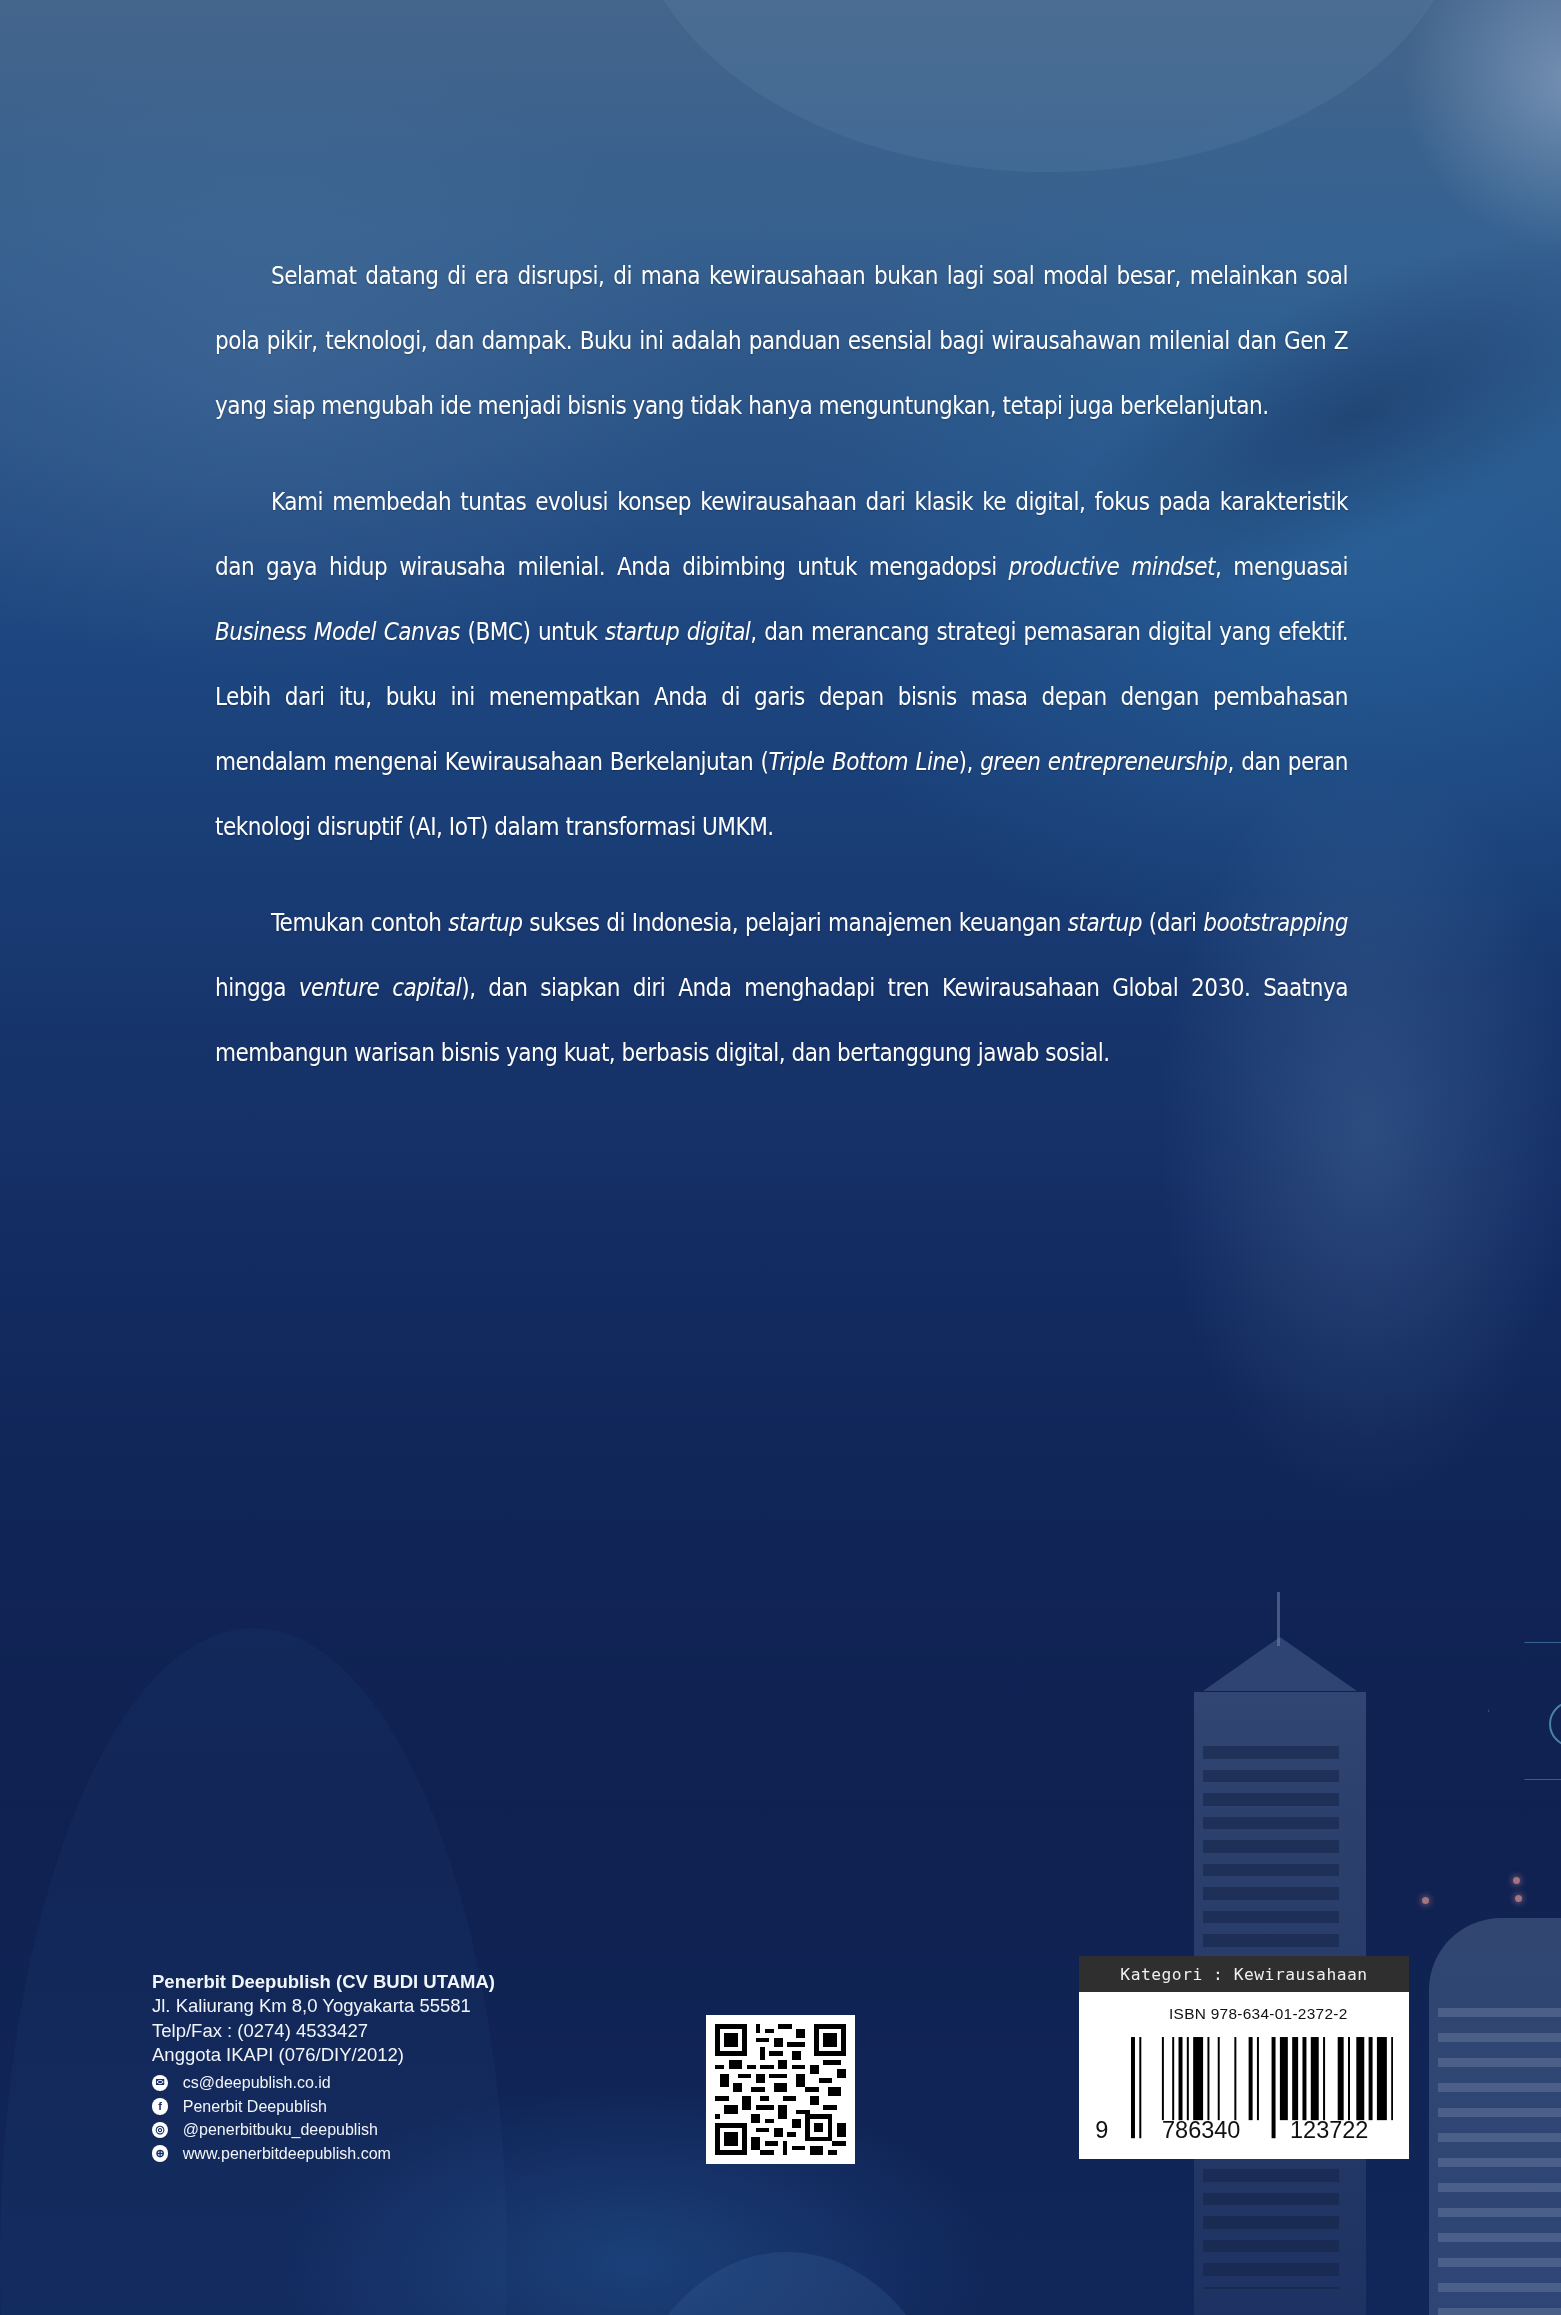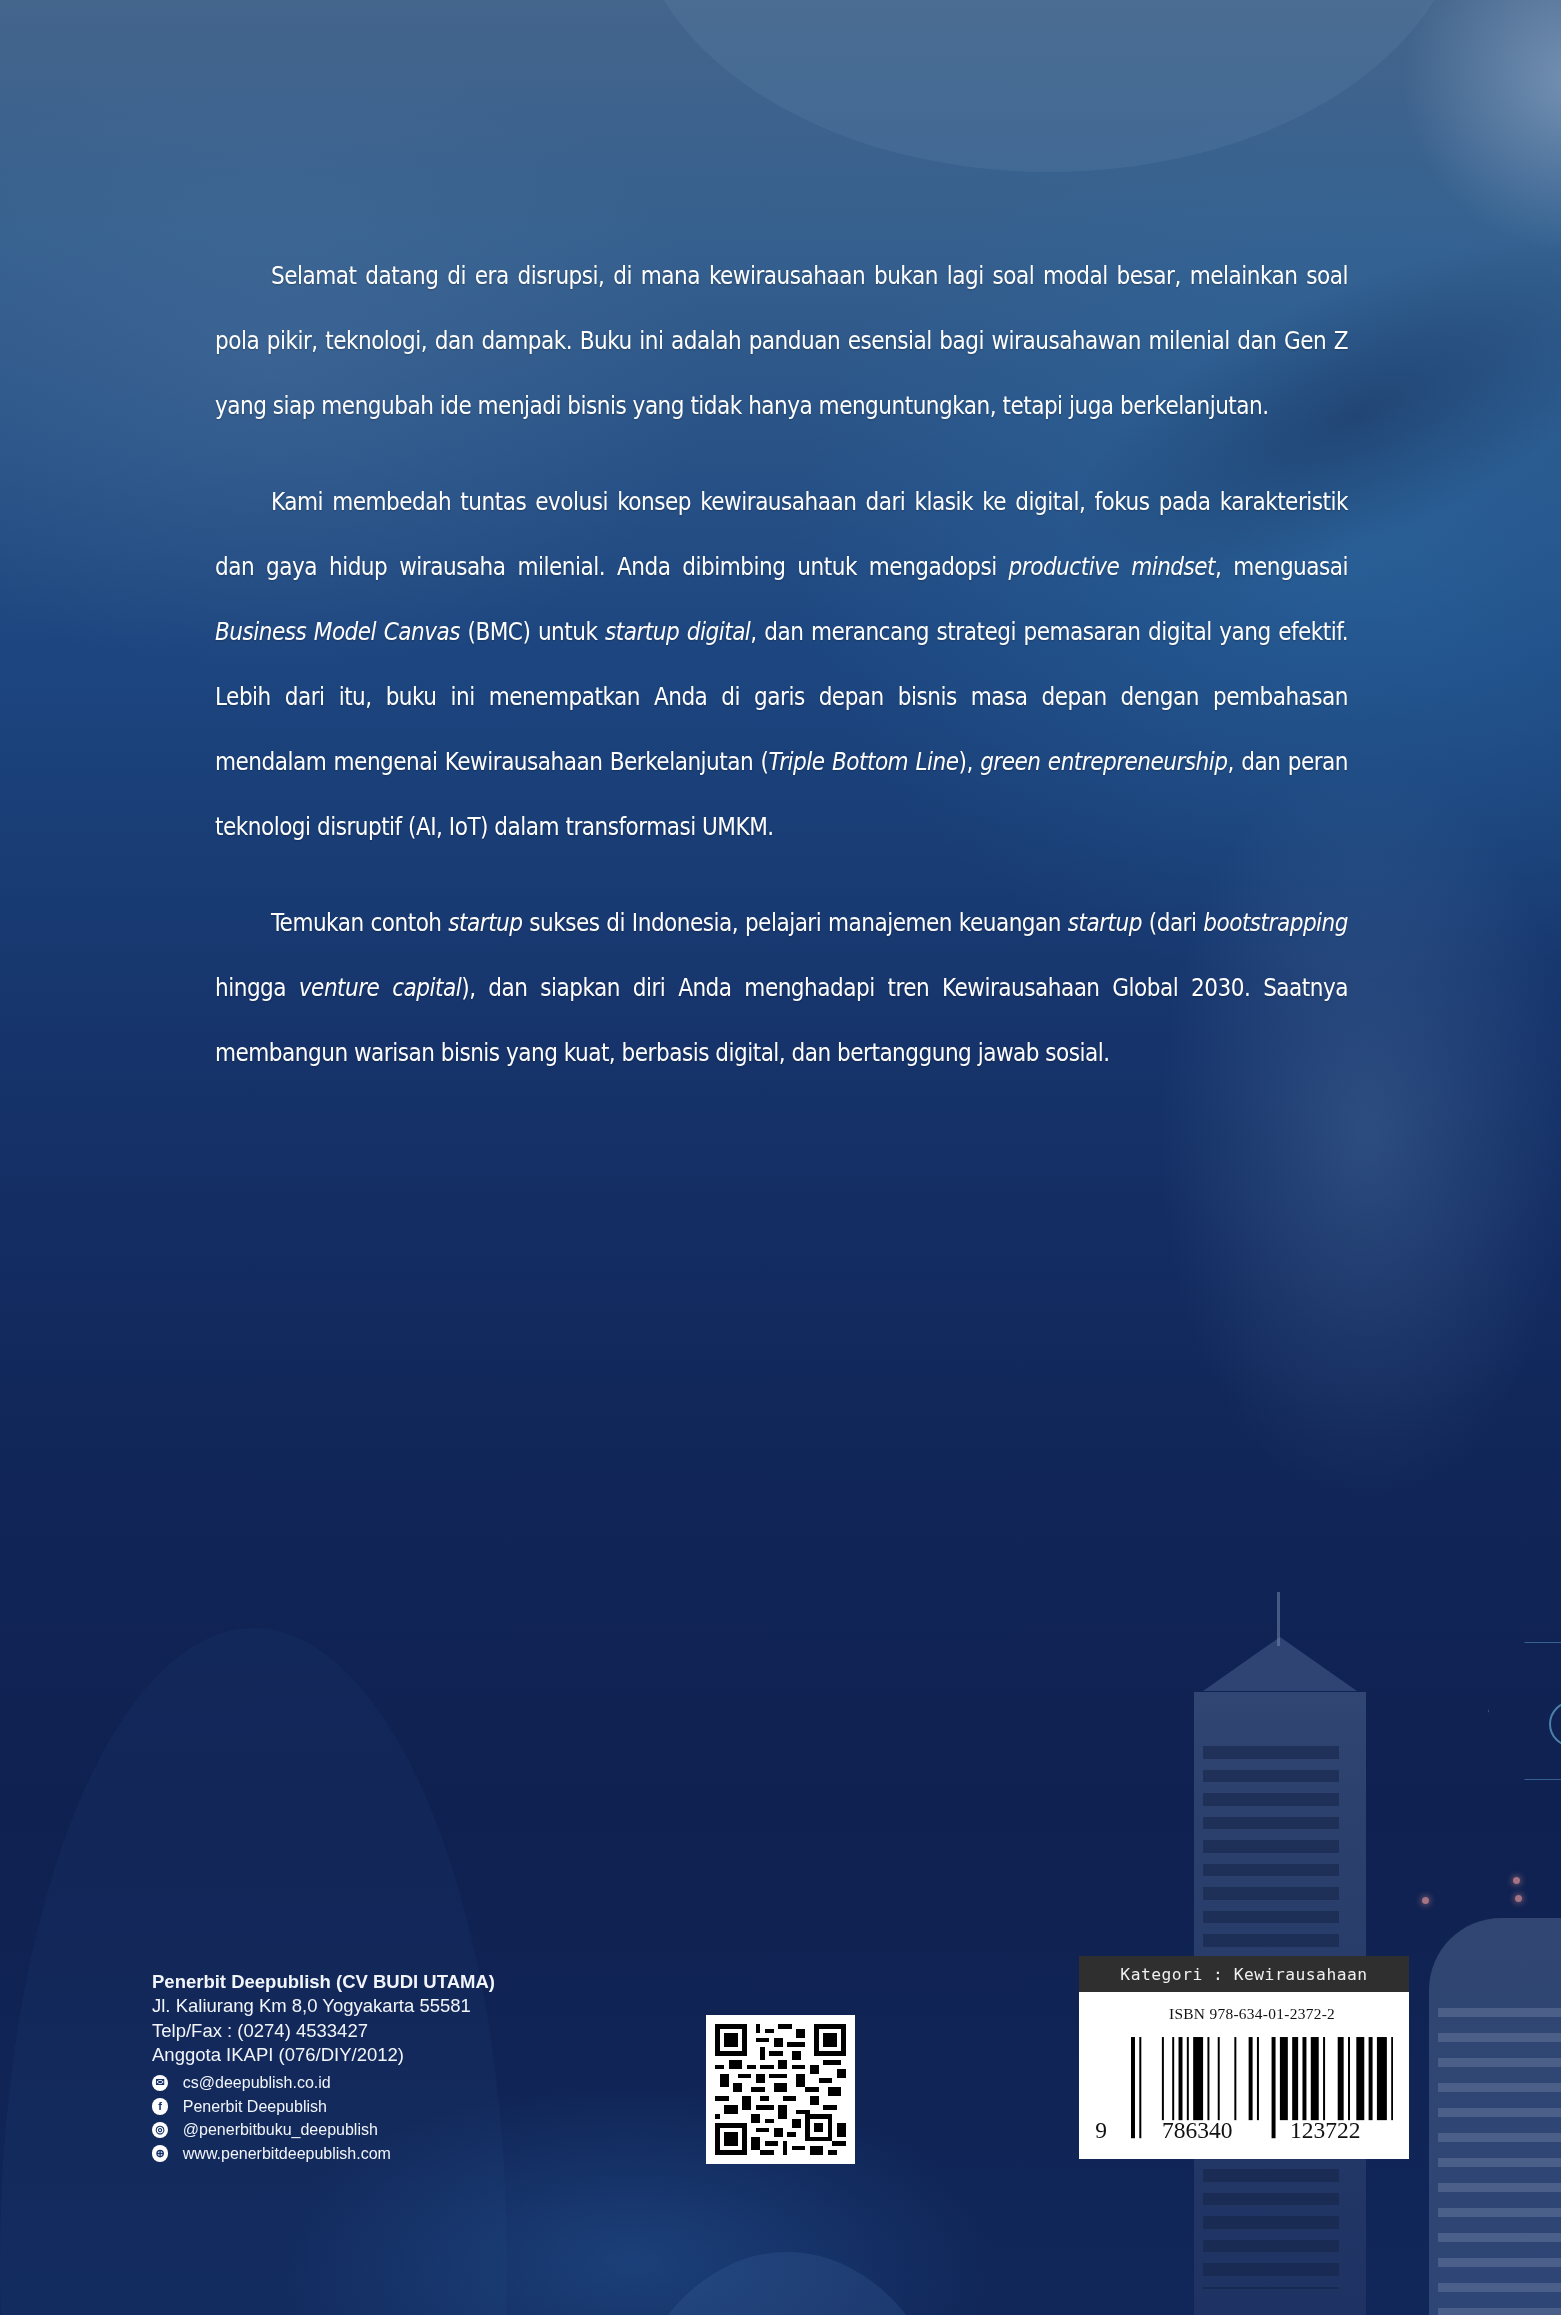--- a/index.html
+++ b/index.html
@@ -125,21 +125,21 @@
 
   
   .isbn-box { position: absolute; left: 1079px; top: 1956px; width: 330px; }
   .cat-bar {
     height: 36px; background: #2f2f2f; color: #f0f0f0;
     font-family: "DejaVu Sans Mono", monospace; font-size: 16.3px;
     display: flex; align-items: center; justify-content: center; letter-spacing: 0.5px;
   }
   .barcode-card {
     height: 167px; background: #ffffff; position: relative;
-    font-family: Liberation Serif, serif; color: #111;
+    font-family: Liberation Sans, sans-serif; color: #111;
   }
   .isbn-text { position: absolute; left: 90px; top: 12.7px; font-size: 15.4px; letter-spacing: 0.3px; }
   .bars { position: absolute; left: 52px; top: 45px; }
   .digit { position: absolute; font-size: 23.5px; top: 125px; }
 </style>
 </head>
 <body>
 
 <div class="bg">
   <div class="arc-top"></div>

